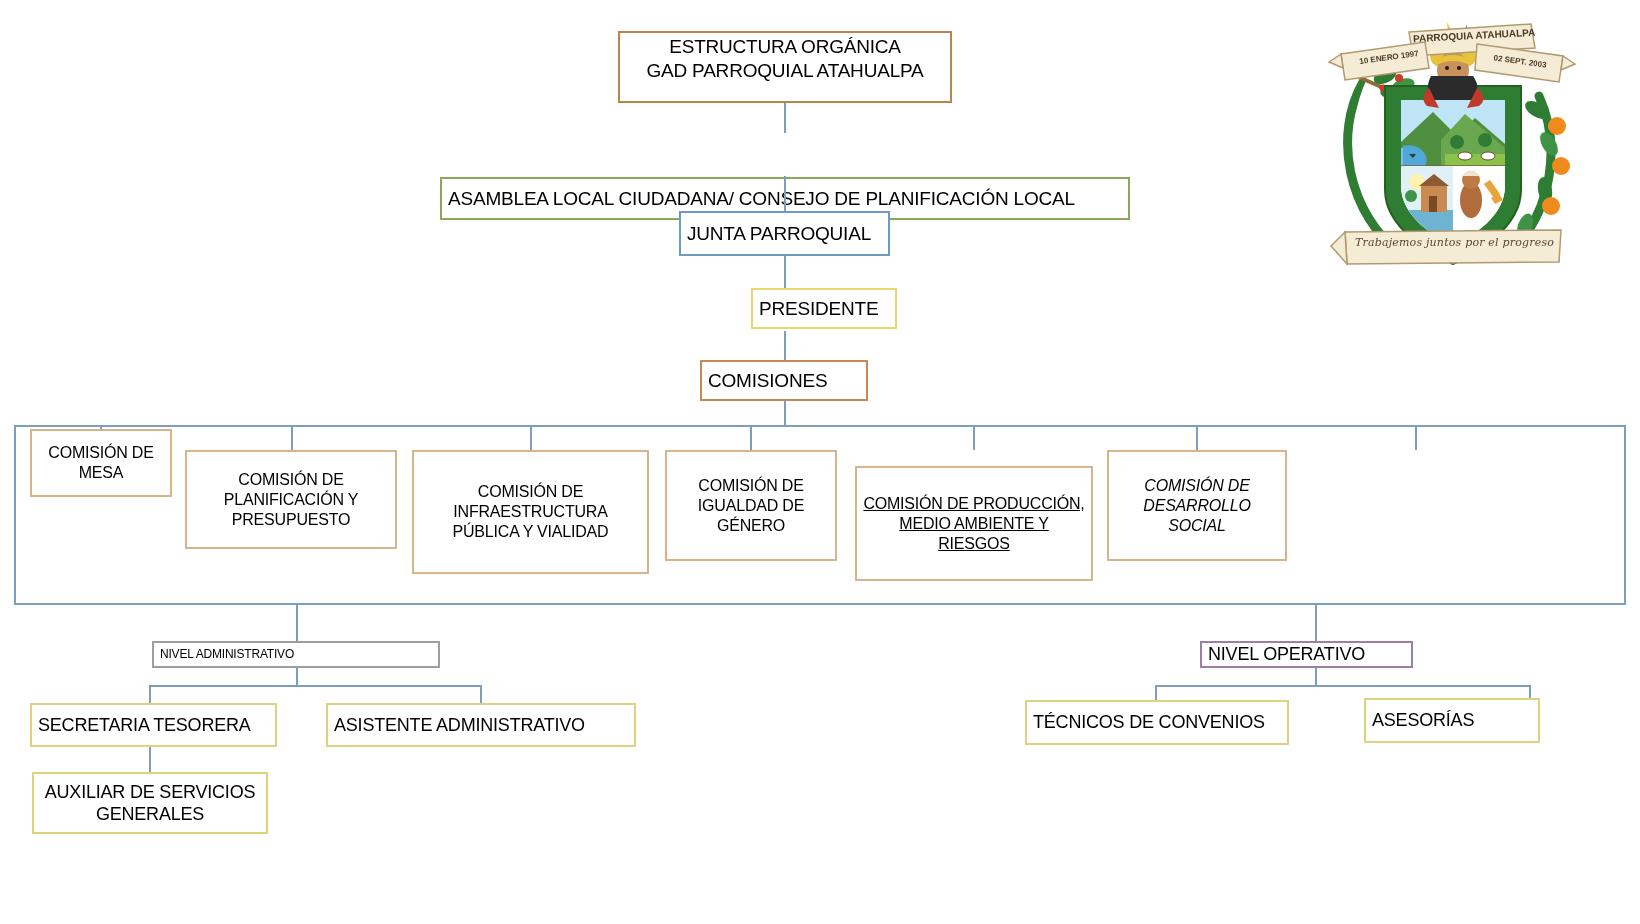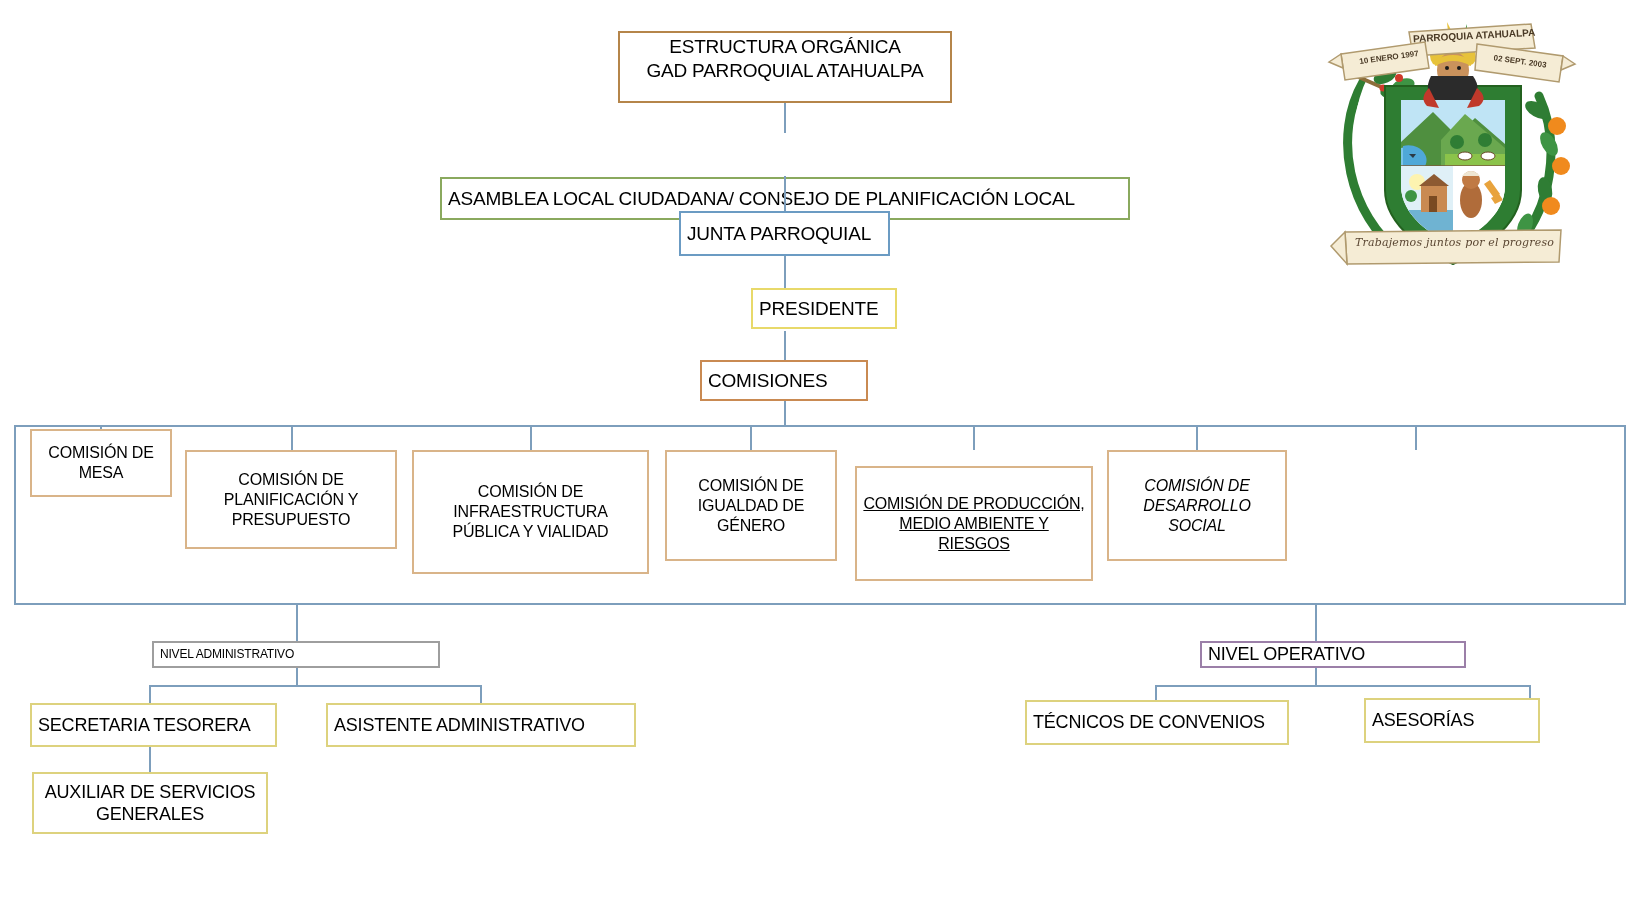--- a/index.html
+++ b/index.html
@@ -135,21 +135,21 @@
   <div class="conn v" style="left:480px; top:685px; height:18px;"></div>
 
   <div class="node" style="left:30px; top:703px; width:247px; height:44px; border:2px solid #ddd27e; font-size:18px;">SECRETARIA TESORERA</div>
 
   <div class="node" style="left:326px; top:703px; width:310px; height:44px; border:2px solid #ddd27e; font-size:18px;">ASISTENTE ADMINISTRATIVO</div>
 
   <div class="conn v" style="left:149px; top:747px; height:25px;"></div>
 
   <div class="node" style="left:32px; top:772px; width:236px; height:62px; border:2px solid #ddd27e; font-size:18px;">AUXILIAR DE SERVICIOS GENERALES</div>
 
-  <div class="node" style="left:1200px; top:641px; width:266px; height:27px; border:2px solid #9b7fa8; font-size:18px;">NIVEL OPERATIVO</div>
+  <div class="node" style="left:1200px; top:641px; width:213px; height:27px; border:2px solid #9b7fa8; font-size:18px;">NIVEL OPERATIVO</div>
 
   <div class="conn v" style="left:1315px; top:668px; height:17px;"></div>
   <div class="conn h" style="left:1155px; top:685px; width:376px;"></div>
   <div class="conn v" style="left:1155px; top:685px; height:15px;"></div>
   <div class="conn v" style="left:1529px; top:685px; height:15px;"></div>
 
   <div class="node" style="left:1025px; top:700px; width:264px; height:45px; border:2px solid #ddd27e; font-size:18px;">TÉCNICOS DE CONVENIOS</div>
 
   <div class="node" style="left:1364px; top:698px; width:176px; height:45px; border:2px solid #ddd27e; font-size:18px;">ASESORÍAS</div>
 

